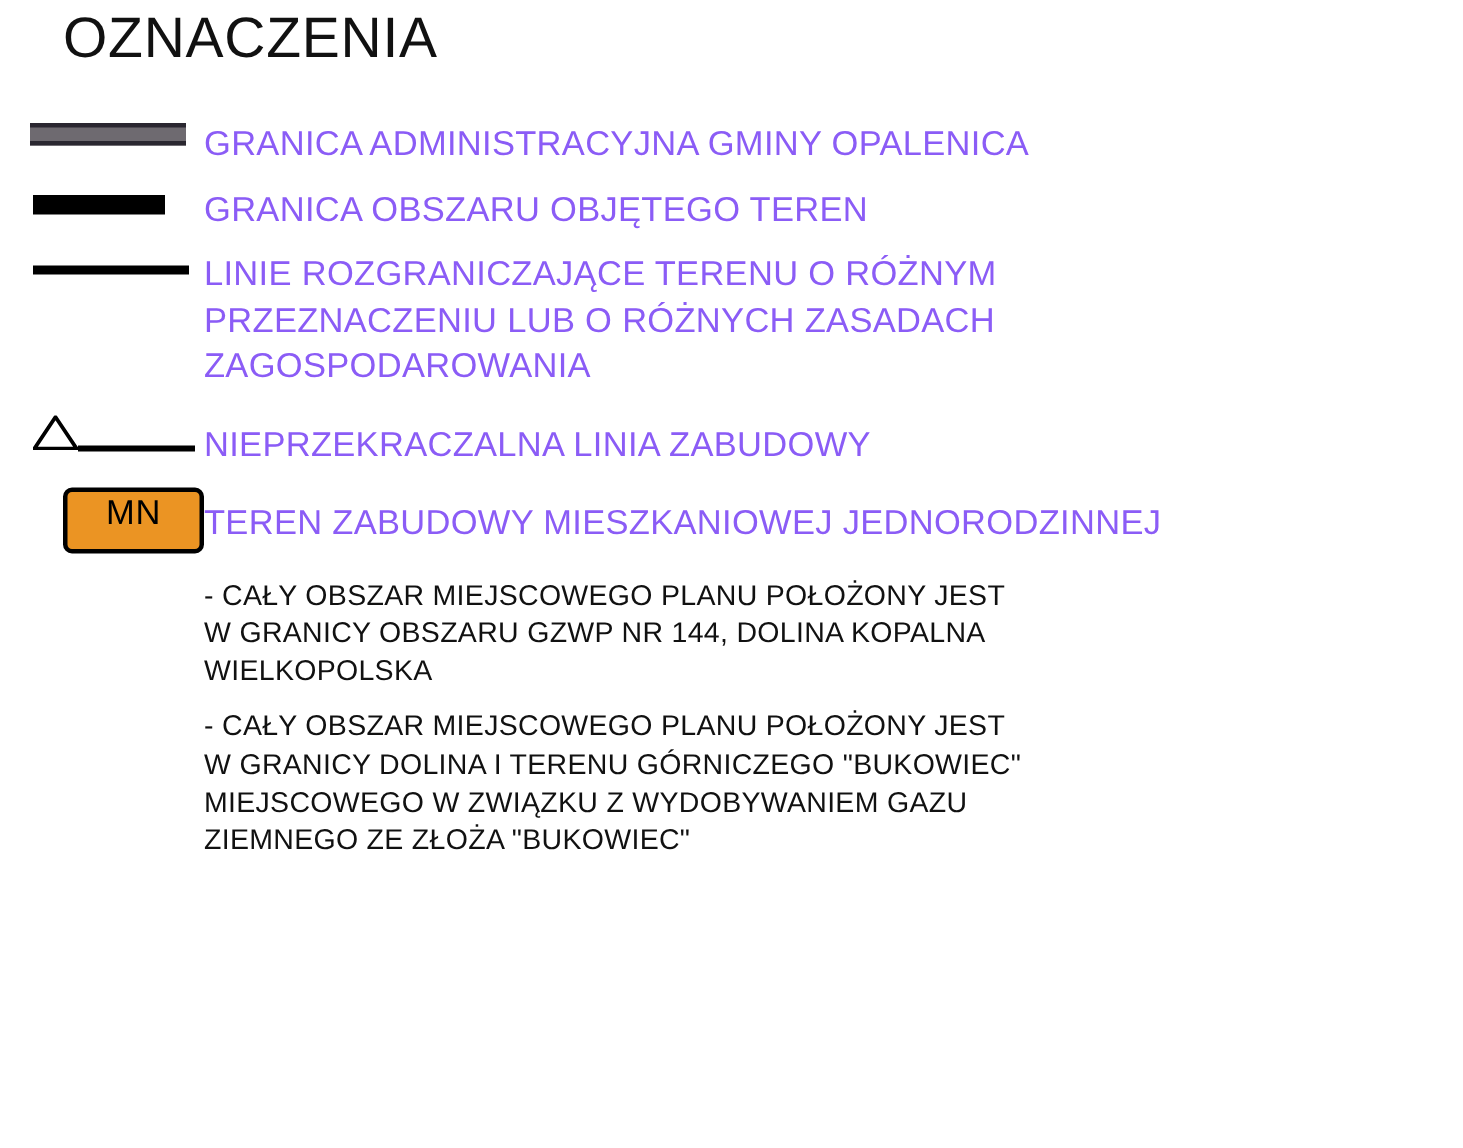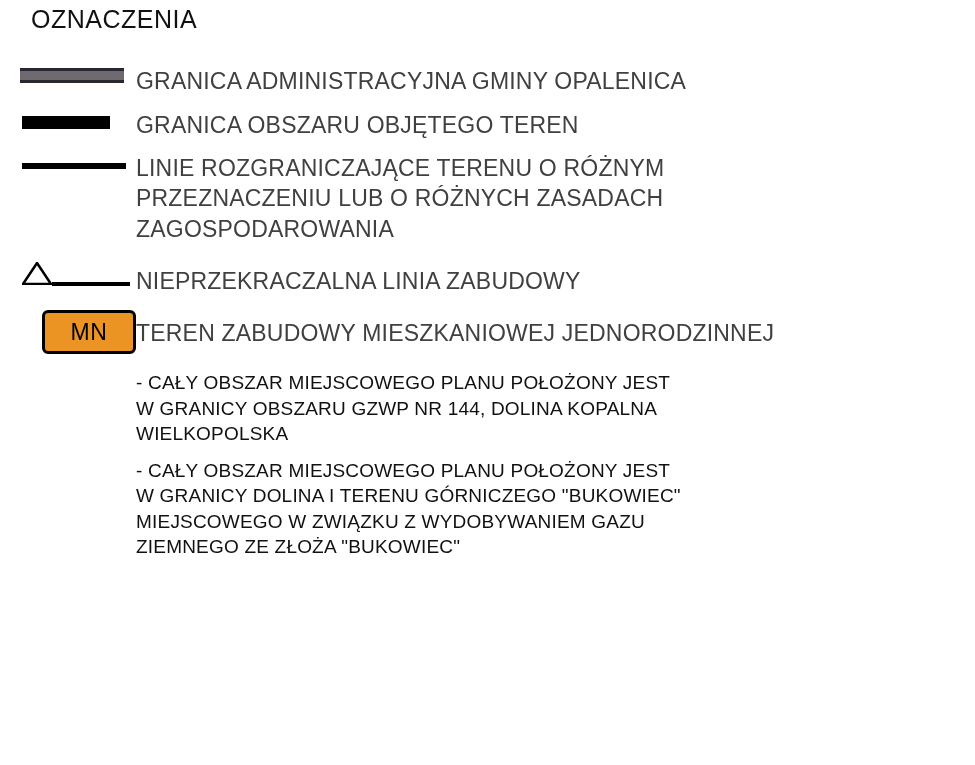--- a/index.html
+++ b/index.html
@@ -16,46 +16,46 @@
     overflow: hidden;
   }
   .legend {
     position: relative;
     width: 975px;
     height: 765px;
     box-sizing: border-box;
     padding: 6px 0 0 18px;
   }
   .legend-title {
-    font-size: 25px;
+    font-size: 38px;
     letter-spacing: 0.5px;
     font-weight: 400;
     color: #111111;
-    margin: 0 0 22px 13px;
+    margin: 0 0 22px 24px;
     line-height: 1.1;
   }
   .row {
     display: flex;
     align-items: flex-start;
     margin-bottom: 6px;
   }
   .symbol {
     width: 118px;
     min-width: 118px;
     display: flex;
     align-items: center;
     justify-content: flex-start;
     padding-left: 2px;
     box-sizing: border-box;
   }
   .label {
     font-size: 23px;
     line-height: 1.33;
     letter-spacing: 0.2px;
-    color: #404040;
+    color: #8b5cf6;
     padding-top: 1px;
   }
   .label .line {
     display: block;
     white-space: nowrap;
   }
 
   
   .sym-admin {
     width: 104px;
@@ -102,21 +102,20 @@
     background: #000000;
   }
   .sym-mn {
     width: 100px;
     height: 44px;
     background: #eb9423;
     border: 3px solid #000000;
     border-radius: 6px;
     box-sizing: border-box;
     display: flex;
-    align-items: center;
     justify-content: center;
     margin-top: 6px;
     margin-left: 22px;
   }
   .sym-mn .mn-text {
     font-size: 23px;
     color: #000000;
     letter-spacing: 0.5px;
   }
   .row-admin .label { padding-top: 10px; }

